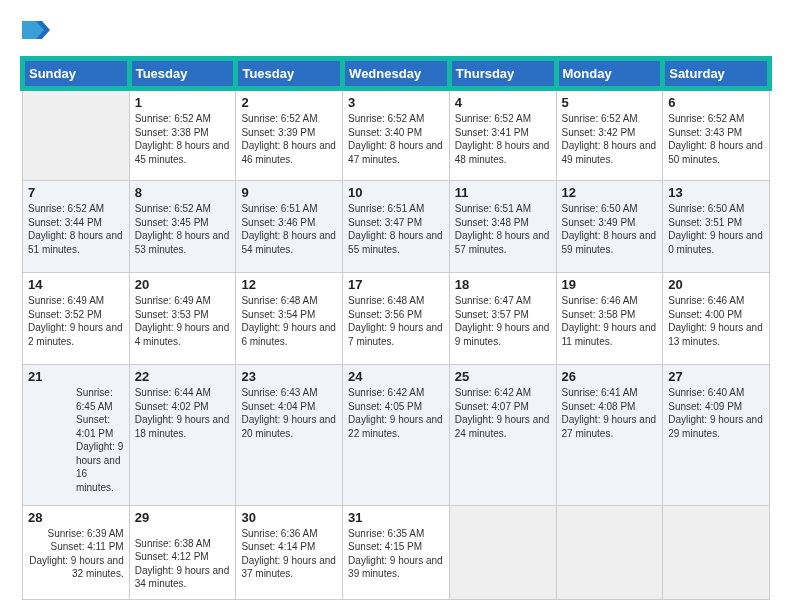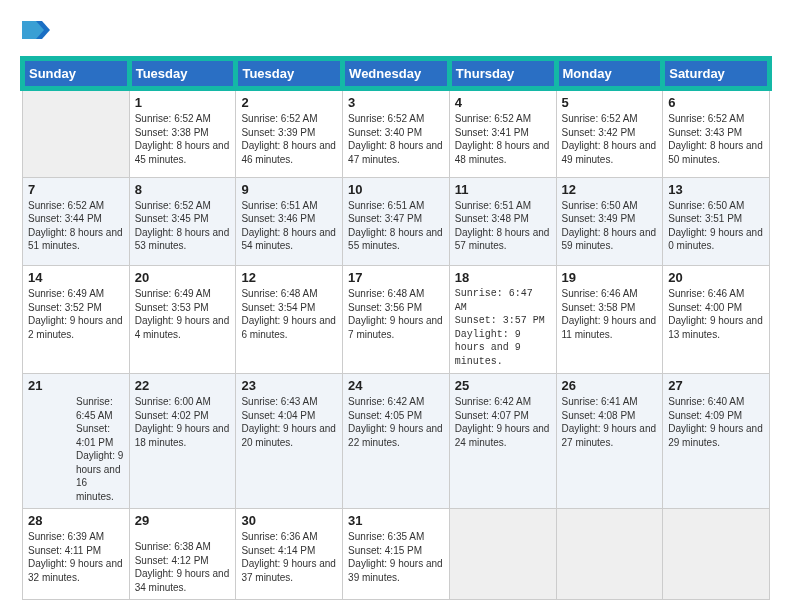--- a/index.html
+++ b/index.html
@@ -244,21 +244,21 @@
 Daylight: 9 hours and 6 minutes.</div>
           </td>
           <td>
             <span class="day-number">17</span>
             <div class="day-info" style="white-space: pre-line;">Sunrise: 6:48 AM
 Sunset: 3:56 PM
 Daylight: 9 hours and 7 minutes.</div>
           </td>
           <td>
             <span class="day-number">18</span>
-            <div class="day-info" style="white-space: pre-line; font-family: Liberation Mono, monospace;">Sunrise: 6:47 AM
+            <div class="day-info" style="white-space: pre-line;">Sunrise: 6:47 AM
 Sunset: 3:57 PM
 Daylight: 9 hours and 9 minutes.</div>
           </td>
           <td>
             <span class="day-number">19</span>
             <div class="day-info" style="white-space: pre-line;">Sunrise: 6:46 AM
 Sunset: 3:58 PM
 Daylight: 9 hours and 11 minutes.</div>
           </td>
           <td>
@@ -270,21 +270,21 @@
         </tr>
         <tr>
           <td>
             <span class="day-number">21</span>
             <div class="day-info" style="white-space: pre-line; margin-left: 48px;">Sunrise: 6:45 AM
 Sunset: 4:01 PM
 Daylight: 9 hours and 16 minutes.</div>
           </td>
           <td>
             <span class="day-number">22</span>
-            <div class="day-info" style="white-space: pre-line;">Sunrise: 6:00 AM
+            <div class="day-info" style="white-space: pre-line;">Sunrise: 6:44 AM
 Sunset: 4:02 PM
 Daylight: 9 hours and 18 minutes.</div>
           </td>
           <td>
             <span class="day-number">23</span>
             <div class="day-info" style="white-space: pre-line;">Sunrise: 6:43 AM
 Sunset: 4:04 PM
 Daylight: 9 hours and 20 minutes.</div>
           </td>
           <td>
@@ -308,21 +308,21 @@
           <td>
             <span class="day-number">27</span>
             <div class="day-info" style="white-space: pre-line;">Sunrise: 6:40 AM
 Sunset: 4:09 PM
 Daylight: 9 hours and 29 minutes.</div>
           </td>
         </tr>
         <tr>
           <td>
             <span class="day-number">28</span>
-            <div class="day-info" style="white-space: pre-line;">Sunrise: 6:39 AM
+            <div class="day-info" style="white-space: pre-line; text-align: right;">Sunrise: 6:39 AM
 Sunset: 4:11 PM
 Daylight: 9 hours and 32 minutes.</div>
           </td>
           <td>
             <span class="day-number">29</span>
             <div class="day-info" style="white-space: pre-line; margin-top: 12px;">Sunrise: 6:38 AM
 Sunset: 4:12 PM
 Daylight: 9 hours and 34 minutes.</div>
           </td>
           <td>

